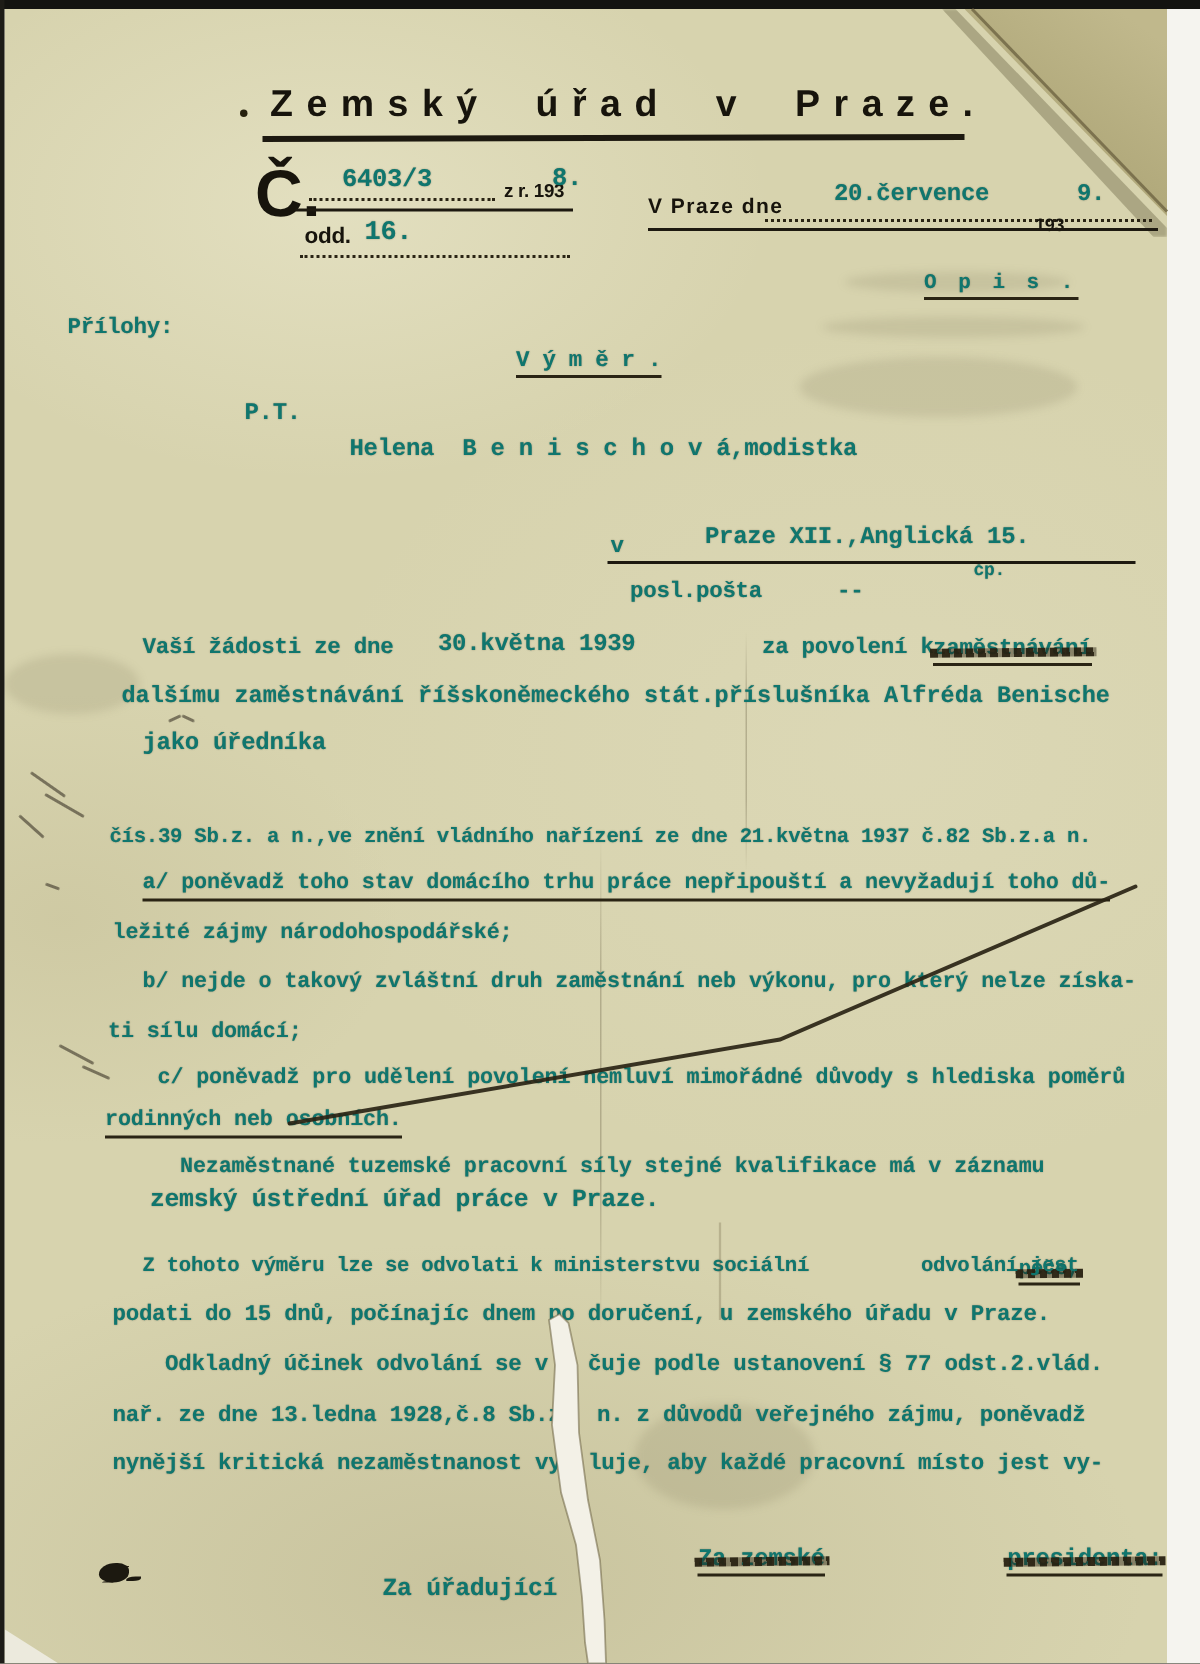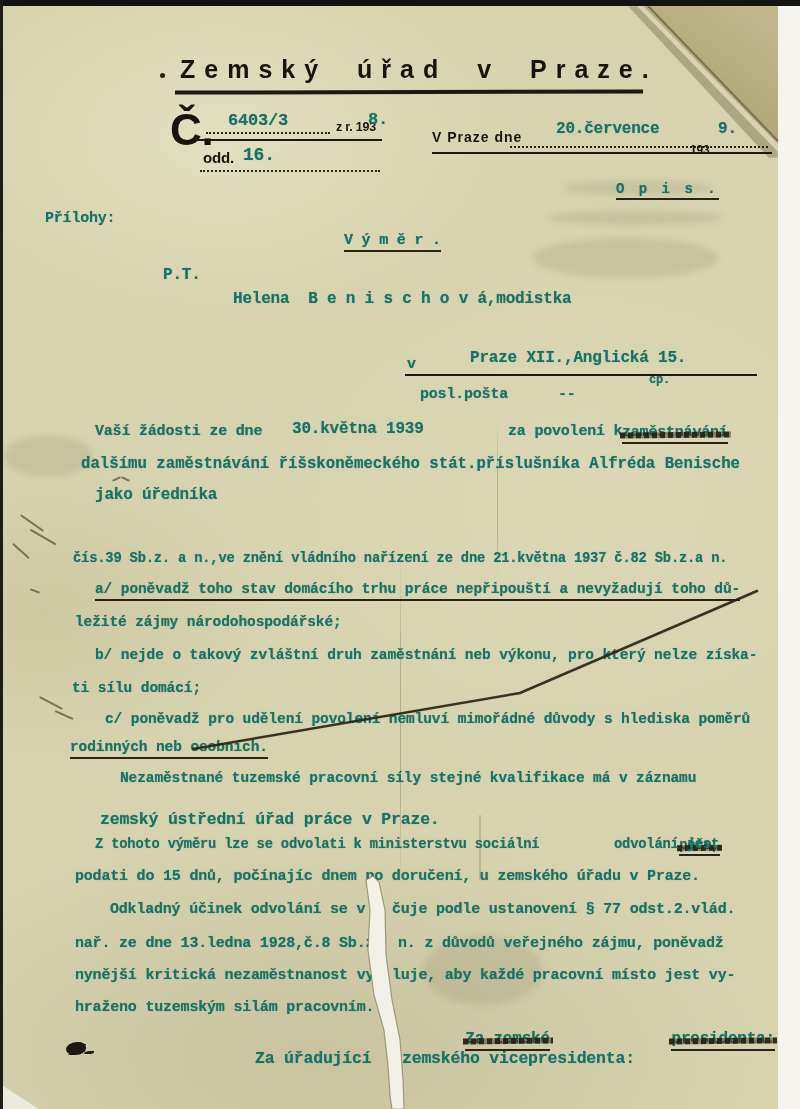--- a/index.html
+++ b/index.html
@@ -128,40 +128,38 @@
   <div class="t fs14" style="left:73px;top:551px;">čís.39 Sb.z. a n.,ve znění vládního nařízení ze dne 21.května 1937 č.82 Sb.z.a n.</div>
 
   <div class="t fs145 u" style="left:95px;top:581px;">a/ poněvadž toho stav domácího trhu práce nepřipouští a nevyžadují toho dů-</div>
   <div class="t fs145" style="left:75px;top:614px;">ležité zájmy národohospodářské;</div>
   <div class="t fs145" style="left:95px;top:647px;">b/ nejde o takový zvláštní druh zaměstnání neb výkonu, pro který nelze získa-</div>
   <div class="t fs145" style="left:72px;top:680px;">ti sílu domácí;</div>
   <div class="t fs145" style="left:105px;top:711px;">c/ poněvadž pro udělení povolení nemluví mimořádné důvody s hlediska poměrů</div>
   <div class="t fs145 u" style="left:70px;top:739px;">rodinných neb osobních.</div>
 
   <div class="t fs145" style="left:120px;top:770px;">Nezaměstnané tuzemské pracovní síly stejné kvalifikace má v záznamu</div>
-  <div class="t fs17" style="left:100px;top:791px;margin-top:20px;">zemský ústřední úřad práce v Praze.</div>
+  <div class="t fs17" style="left:100px;top:791px;">zemský ústřední úřad práce v Praze.</div>
 
   <div class="t fs14" style="left:95px;top:837px;">Z tohoto výměru lze se odvolati k ministerstvu sociální</div>
   <div class="t fs14 struckwrap" style="left:564px;top:836px;"><span class="u">péče,</span><i class="overstrike"></i></div>
   <div class="t fs14" style="left:614px;top:837px;">odvolání jest</div>
   <div class="t" style="left:75px;top:868px;">podati do 15 dnů, počínajíc dnem po doručení, u zemského úřadu v Praze.</div>
 
   <div class="t" style="left:110px;top:901px;">Odkladný účinek odvolání se v</div>
   <div class="t" style="left:392px;top:901px;">čuje podle ustanovení § 77 odst.2.vlád.</div>
   <div class="t" style="left:75px;top:935px;">nař. ze dne 13.ledna 1928,č.8 Sb.z</div>
   <div class="t" style="left:398px;top:935px;">n. z důvodů veřejného zájmu, poněvadž</div>
   <div class="t" style="left:75px;top:967px;">nynější kritická nezaměstnanost vy</div>
   <div class="t" style="left:392px;top:967px;">luje, aby každé pracovní místo jest vy-</div>
-  <div class="t" style="left:75px;top:999px;">hraženo tuzemským silám pracovním.</div>
 
   
   <div class="t fs16 struckwrap" style="left:300px;top:1030px;"><span class="u">Za zemské</span><i class="overstrike"></i></div>
   <div class="t fs16 struckwrap" style="left:412px;top:1030px;"><span class="u">presidenta:</span><i class="overstrike"></i></div>
   <div class="t fs17" style="left:255px;top:1050px;">Za úřadující</div>
-  <div class="t fs17" style="left:402px;top:1050px;">zemského vicepresidenta:</div>
 
   
   <div class="pencil" style="left:18px;top:522px;width:28px;transform:rotate(35deg);"></div>
   <div class="pencil" style="left:28px;top:536px;width:30px;transform:rotate(30deg);"></div>
   <div class="pencil" style="left:10px;top:550px;width:22px;transform:rotate(42deg);"></div>
   <div class="pencil" style="left:30px;top:590px;width:10px;transform:rotate(20deg);"></div>
   <div class="pencil" style="left:38px;top:702px;width:26px;transform:rotate(28deg);"></div>
   <div class="pencil" style="left:54px;top:714px;width:20px;transform:rotate(24deg);"></div>
   <div class="pencil" style="left:112px;top:478px;width:9px;transform:rotate(-25deg);"></div>
   <div class="pencil" style="left:121px;top:478px;width:9px;transform:rotate(25deg);"></div>

